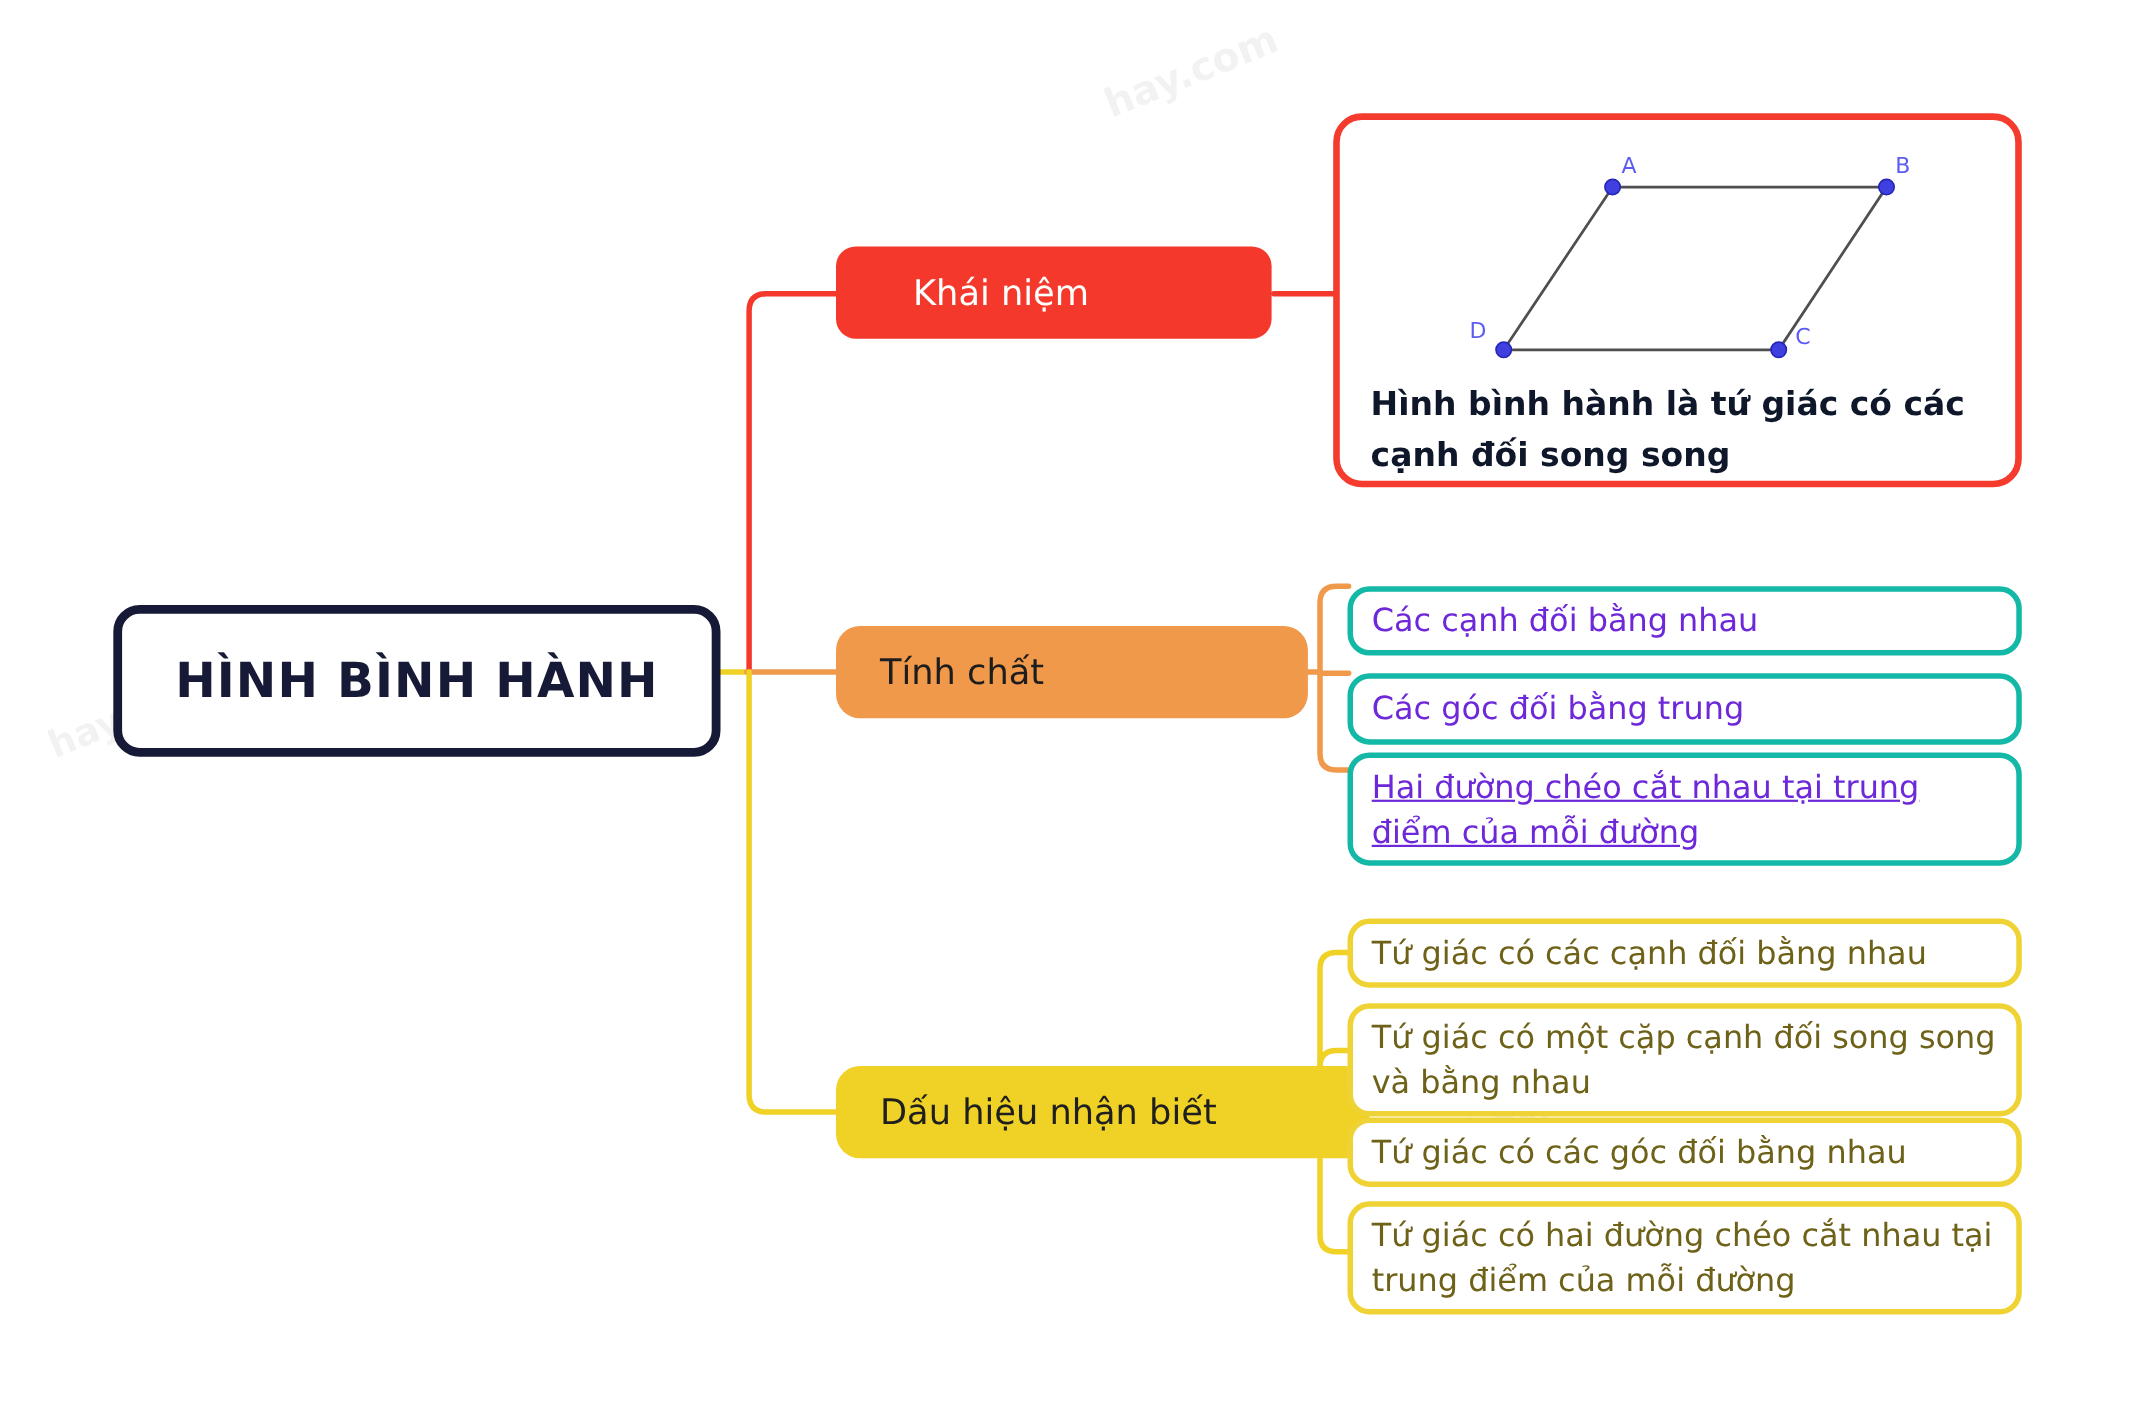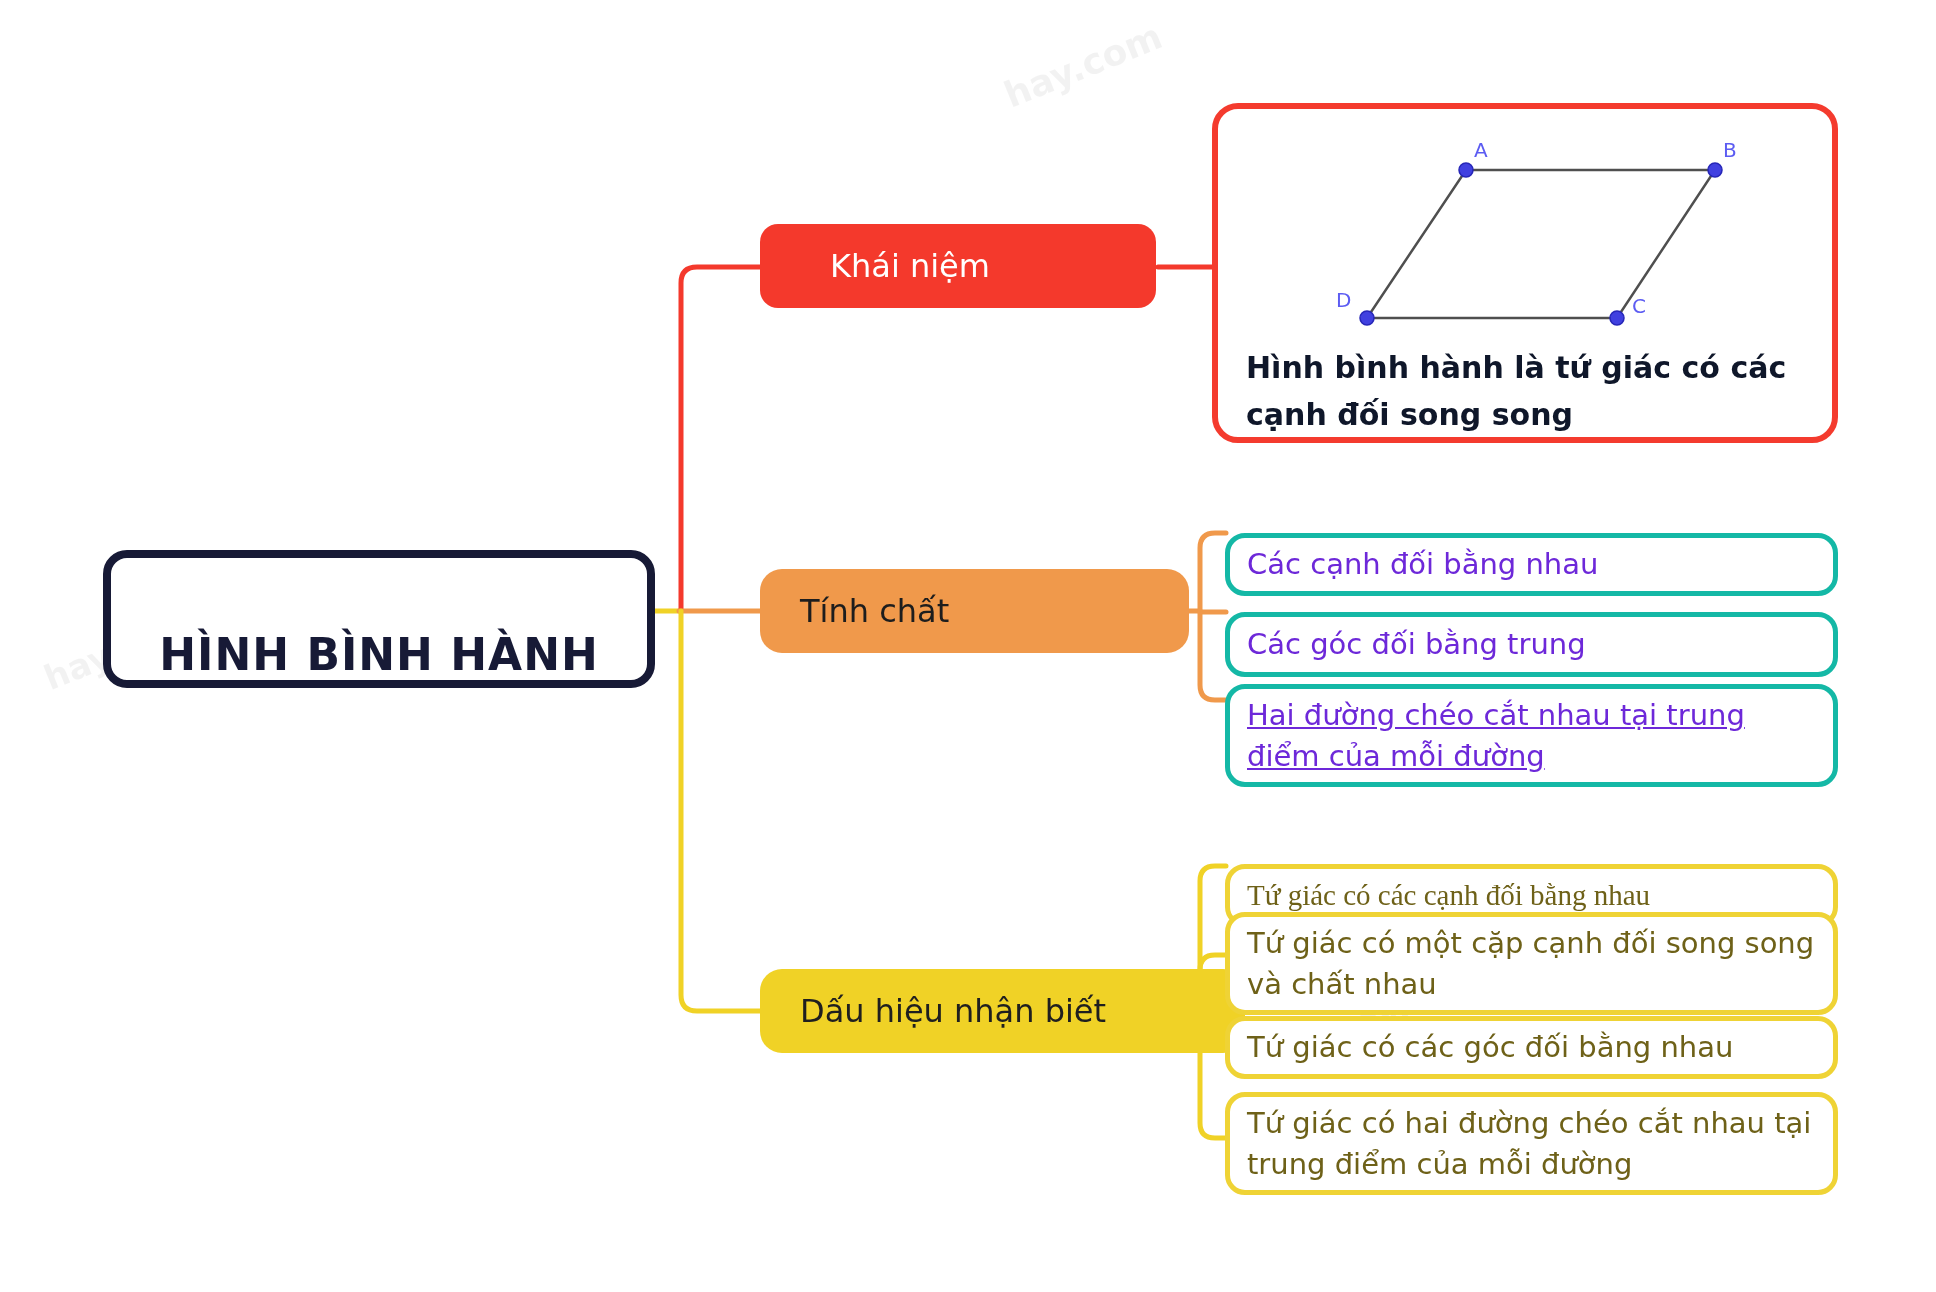--- a/index.html
+++ b/index.html
@@ -8,21 +8,21 @@
     font-family:"DejaVu Sans","Liberation Sans",sans-serif;
   }
   
   #connectors{position:absolute;left:0;top:0;width:1936px;height:1292px;z-index:1;}
   #connectors path{fill:none;stroke-width:5;stroke-linecap:round;}
 
   
   .root-node{
     position:absolute;left:103px;top:550px;width:552px;height:138px;
     background:#ffffff;border:8px solid #171a36;border-radius:24px;
-    display:flex;align-items:flex-end;justify-content:center;
+    display:flex;align-items:center;justify-content:center;
     box-sizing:border-box;z-index:3;
   }
   .root-node span{
     font-size:44px;font-weight:bold;color:#171a36;letter-spacing:1px;white-space:nowrap;
   }
 
   
   .pill{
     position:absolute;height:84px;display:flex;align-items:center;
     box-sizing:border-box;z-index:3;border-radius:18px;
@@ -132,25 +132,25 @@
   <div class="child child-orange" style="top:501px;min-height:63px;">
     <span>Các cạnh đối bằng nhau</span>
   </div>
   <div class="child child-orange" style="top:580px;min-height:65px;">
     <span>Các góc đối bằng trung</span>
   </div>
   <div class="child child-orange" style="top:652px;min-height:100px;text-decoration:underline;">
     <span>Hai đường chéo cắt nhau tại trung điểm của mỗi đường</span>
   </div>
 
-  <div class="child child-yellow" style="top:864px;min-height:61px;font-family:Liberation Serif, serif;">
+  <div class="child child-yellow" style="top:835px;min-height:61px;">
     <span>Tứ giác có các cạnh đối bằng nhau</span>
   </div>
   <div class="child child-yellow" style="top:912px;min-height:86px;">
-    <span>Tứ giác có một cặp cạnh đối song song và chất nhau</span>
+    <span>Tứ giác có một cặp cạnh đối song song và bằng nhau</span>
   </div>
   <div class="child child-yellow" style="top:1016px;min-height:62px;">
     <span>Tứ giác có các góc đối bằng nhau</span>
   </div>
   <div class="child child-yellow" style="top:1092px;min-height:93px;">
     <span>Tứ giác có hai đường chéo cắt nhau tại trung điểm của mỗi đường</span>
   </div>
 
 </div>
 

